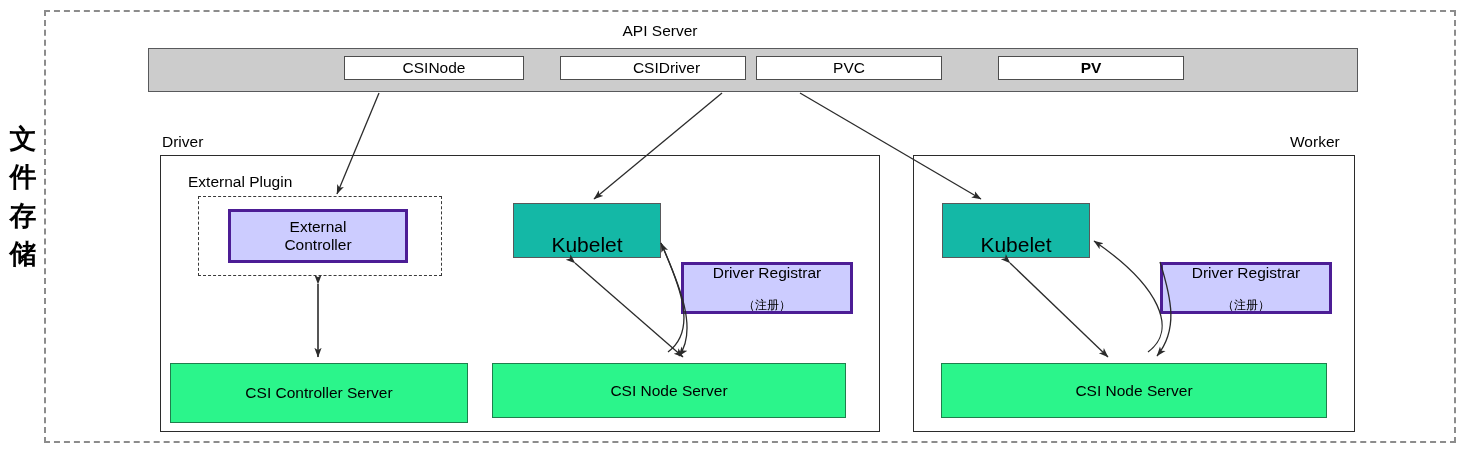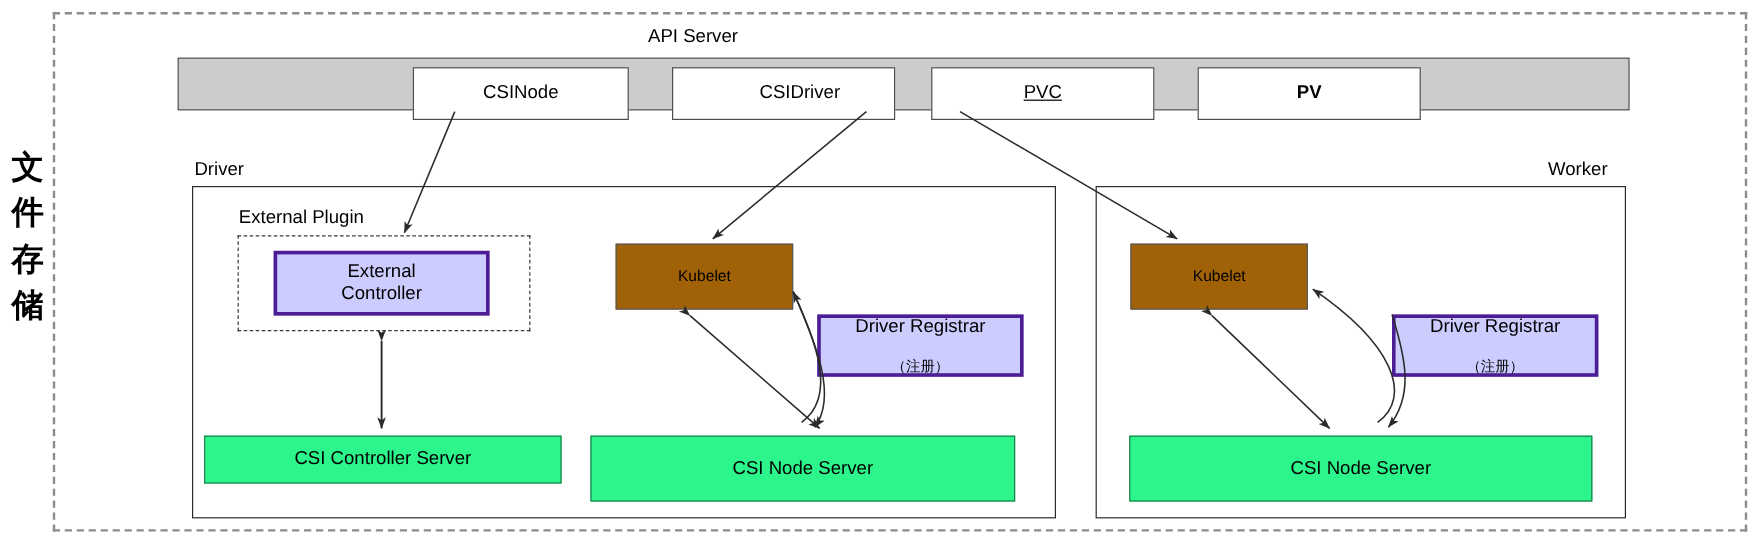--- a/index.html
+++ b/index.html
@@ -77,29 +77,29 @@
     background: #cccccc;
     border: 1px solid #58595b;
     box-sizing: border-box;
     z-index: 2;
   }
   .api-caption {
     position: absolute;
     left: 540px;
     top: 22px;
     width: 240px;
-    text-align: left;
+    text-align: center;
     font-size: 15.5px;
     z-index: 4;
   }
   .api-chip {
     background: #ffffff;
     border: 1px solid #4d4d4d;
     font-size: 15.5px;
-    height: 44px;
+    height: 24px;
     top: 56px;
   }
 
   
   .host-box {
     position: absolute;
     box-sizing: border-box;
     background: transparent;
     border: 1.4px solid #2b2b2b;
     z-index: 2;
@@ -126,23 +126,24 @@
     white-space: nowrap;
   }
 
   
   .n-purple {
     background: #ccccff;
     border: 3px solid #4c1d95;
     font-size: 15.5px;
   }
   .n-gray {
-    background: #a16207;
+    background: #14b8a6;
     border: 1px solid #58595b;
-    font-size: 13px;
+    font-size: 21px;
+    align-items: flex-end;
   }
   .n-green {
     background: #2bf58b;
     border: 1px solid #1f7f4d;
     font-size: 15.5px;
   }
   .sub-cn {
     display: block;
     font-size: 12px;
     margin-top: 17px;
@@ -165,52 +166,52 @@
 
   <div class="api-band"></div>
   <div class="api-caption">API Server</div>
 
   <div class="node api-chip" style="left:344px; width:180px;">
     <span>CSINode</span>
   </div>
   <div class="node api-chip" style="left:560px; width:186px;padding-left:27px;">
     <span>CSIDriver</span>
   </div>
-  <div class="node api-chip" style="left:776px; width:186px;text-decoration:underline;">
+  <div class="node api-chip" style="left:756px; width:186px;">
     <span>PVC</span>
   </div>
   <div class="node api-chip" style="left:998px; width:186px;font-weight:bold;">
     <span>PV</span>
   </div>
 
   <div class="host-box" style="left:160px; top:155px; width:720px; height:277px;"></div>
   <div class="host-caption" style="left:162px; top:133px;">Driver</div>
 
   <div class="plugin-box" style="left:198px; top:196px; width:244px; height:80px;"></div>
-  <div class="plugin-caption" style="left:199px; top:173px;">External Plugin</div>
+  <div class="plugin-caption" style="left:188px; top:173px;">External Plugin</div>
 
   <div class="node n-purple" style="left:228px; top:209px; width:180px; height:54px;">
     <span class="stack">
       <span>External</span><br>
       <span>Controller</span>
     </span>
   </div>
 
   <div class="node n-gray" style="left:513px; top:203px; width:148px; height:55px;">
     <span>Kubelet</span>
   </div>
 
   <div class="node n-purple" style="left:681px; top:262px; width:172px; height:52px;">
     <span class="stack">
       <span>Driver Registrar</span>
       <span class="sub-cn">（注册）</span>
     </span>
   </div>
 
-  <div class="node n-green" style="left:170px; top:363px; width:298px; height:40px;text-align:right;">
+  <div class="node n-green" style="left:170px; top:363px; width:298px; height:60px;text-align:right;">
     <span>CSI Controller Server</span>
   </div>
 
   <div class="node n-green" style="left:492px; top:363px; width:354px; height:55px;">
     <span>CSI Node Server</span>
   </div>
 
   <div class="host-box" style="left:913px; top:155px; width:442px; height:277px;"></div>
   <div class="host-caption" style="left:1290px; top:133px;">Worker</div>
 

